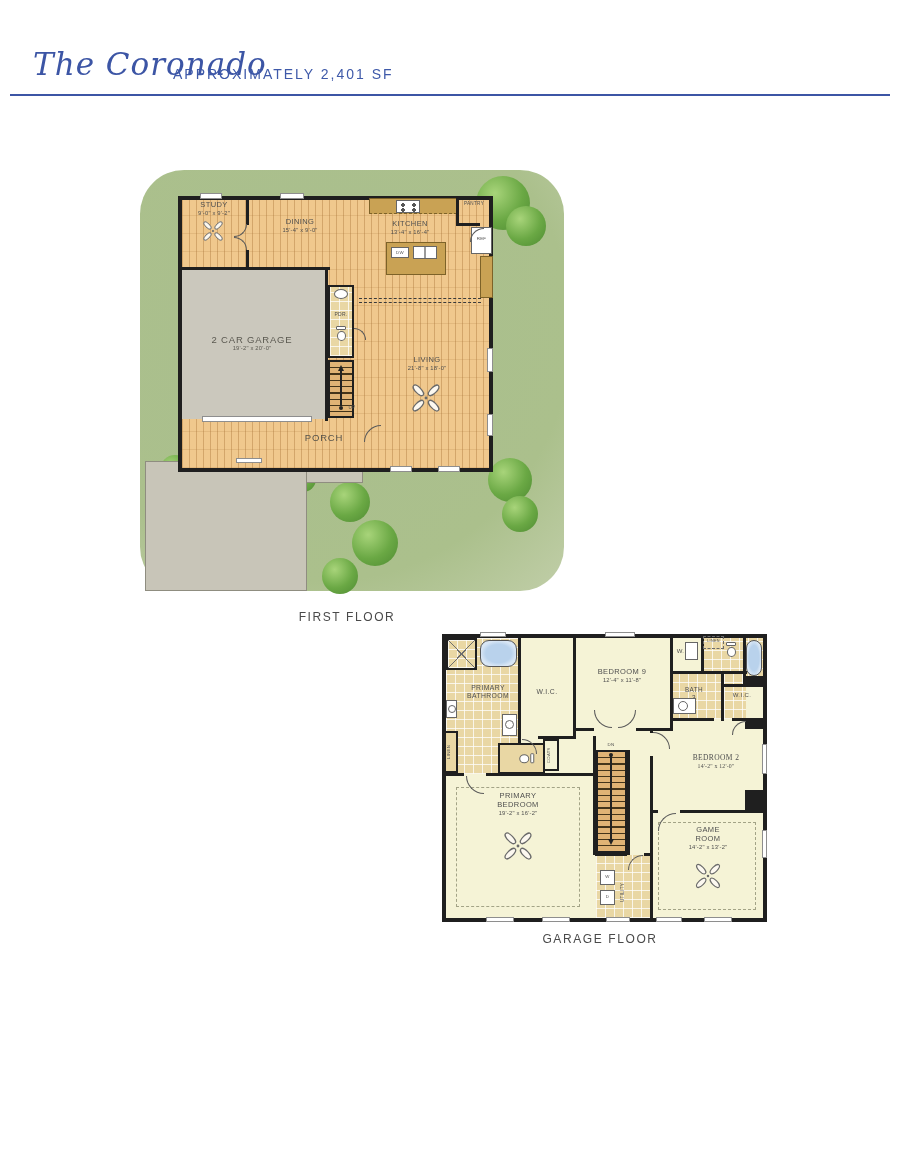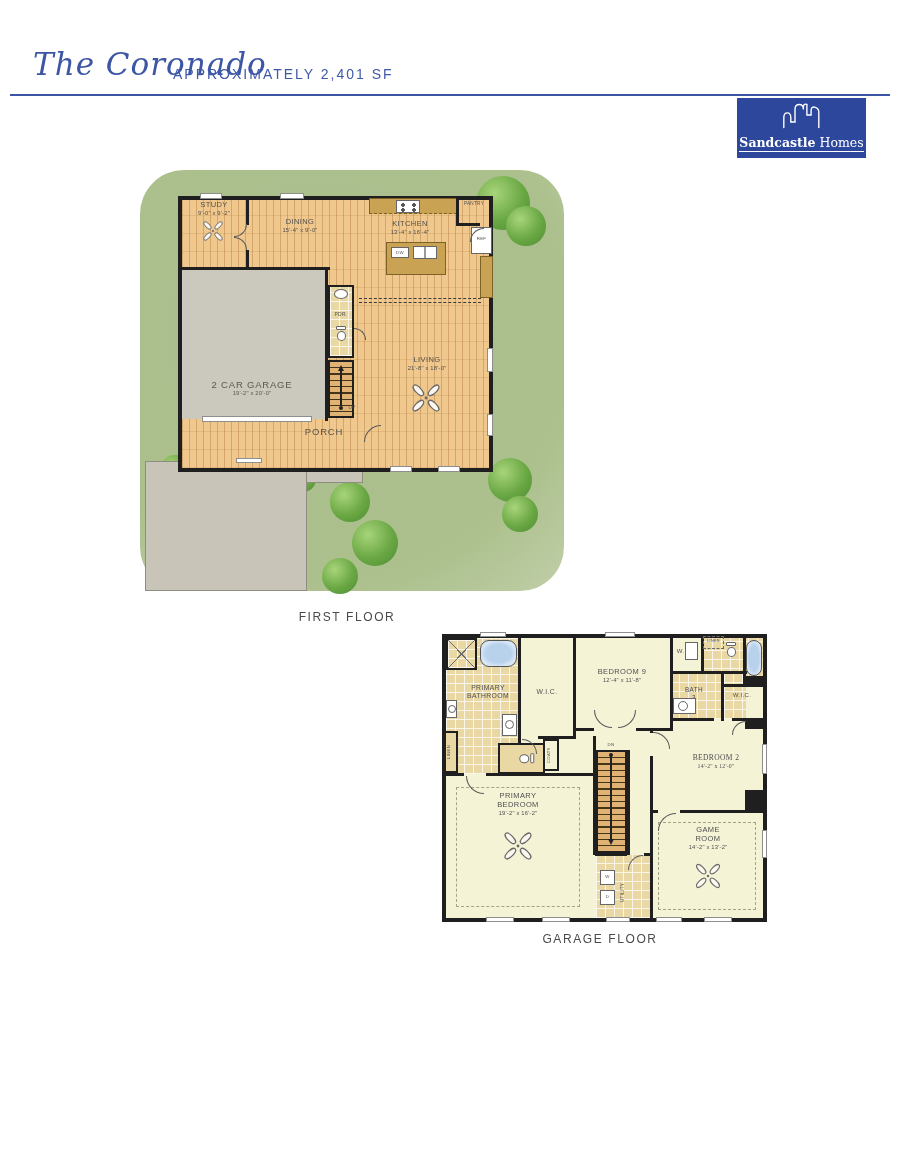--- a/index.html
+++ b/index.html
@@ -84,26 +84,20 @@
   .fan{position:absolute;}
 </style>
 </head>
 <body>
 
 <div class="sheet">
 
   <div class="script-title">The Coronado</div>
   <div class="approx">APPROXIMATELY 2,401 SF</div>
   <div class="rule"></div>
-  <div class="logo">
-    <svg width="58" height="28" viewBox="0 0 80 40">
-      <path d="M14 38 L14 24 Q14 17 19 17 Q24 17 24 24 L24 30 L30 30 L30 12 Q30 5 36 5 Q42 5 42 12 L42 9 Q42 3 47 5 L47 20 L53 20 L53 14 Q53 7 59 9 Q65 11 64 18 L64 38" fill="none" stroke="#ffffff" stroke-width="2" stroke-linecap="round"></path>
-    </svg>
-    <div class="logo-text"><span class="b">Sandcastle</span>&nbsp;<span>Homes</span></div>
-  </div>
 
   <div class="abs" style="left:140px;top:170px;width:424px;height:421px;">
     <div class="lawn"></div>
 
     <div class="bush abs" style="left:336px;top:6px;width:54px;height:54px;"></div>
     <div class="bush abs" style="left:366px;top:36px;width:40px;height:40px;"></div>
     <div class="bush abs" style="left:20px;top:285px;width:30px;height:30px;"></div>
     <div class="bush abs" style="left:15px;top:320px;width:34px;height:34px;"></div>
     <div class="bush abs" style="left:22px;top:386px;width:30px;height:30px;"></div>
     <div class="bush abs" style="left:190px;top:312px;width:40px;height:40px;"></div>
@@ -184,37 +178,37 @@
     </svg>
     <div class="rlabel" style="left:120px;top:48px;width:80px;">
       <div class="rname">DINING</div>
       <div class="rdims">15'-4" x 9'-0"</div>
     </div>
     <div class="rlabel" style="left:238px;top:50px;width:64px;">
       <div class="rname">KITCHEN</div>
       <div class="rdims">13'-4" x 16'-4"</div>
     </div>
     <div class="rlabel" style="left:62px;top:164px;width:100px;">
-      <div class="rname big" style="color:#5a5850;margin-top:45px;">2 CAR GARAGE</div>
+      <div class="rname big" style="color:#5a5850;">2 CAR GARAGE</div>
       <div class="rdims" style="color:#5a5850;">19'-2" x 20'-0"</div>
     </div>
     <div class="rlabel" style="left:247px;top:186px;width:80px;">
       <div class="rname">LIVING</div>
       <div class="rdims">21'-8" x 18'-0"</div>
     </div>
     <svg class="fan" style="left:268px;top:210px;" width="36" height="36" viewBox="0 0 40 40">
       <g fill="#fcf8f0" stroke="#6a6a6a" stroke-width="1.4">
         <ellipse cx="20" cy="8" rx="3.2" ry="7.5" transform="rotate(45 20 20)"></ellipse>
         <ellipse cx="20" cy="8" rx="3.2" ry="7.5" transform="rotate(135 20 20)"></ellipse>
         <ellipse cx="20" cy="8" rx="3.2" ry="7.5" transform="rotate(225 20 20)"></ellipse>
         <ellipse cx="20" cy="8" rx="3.2" ry="7.5" transform="rotate(315 20 20)"></ellipse>
         <circle cx="20" cy="20" r="1.6" fill="#6a6a6a" stroke="none"></circle>
       </g>
     </svg>
-    <div class="rlabel" style="left:152px;top:256px;width:64px;">
+    <div class="rlabel" style="left:152px;top:262px;width:64px;">
       <div class="rname big" style="color:#55524a;">PORCH</div>
     </div>
   </div>
 
   <div class="floor-label" style="left:247px;top:610px;">FIRST FLOOR</div>
 
   <div class="abs" style="left:442px;top:632px;width:326px;height:291px;">
 
     <div class="cream abs" style="left:0px;top:2px;width:325px;height:288px;border:4px solid #1f1f1f;"></div>
 

